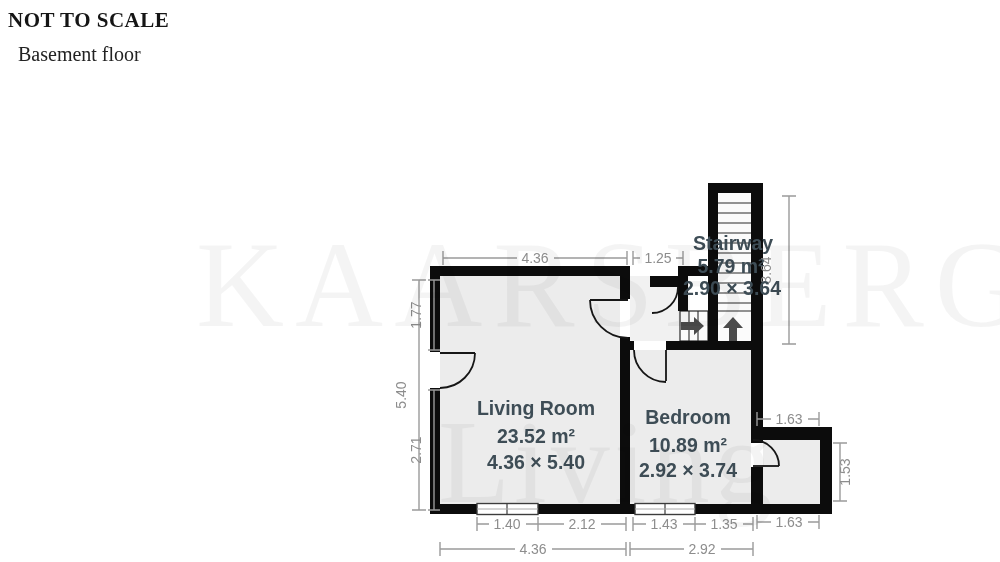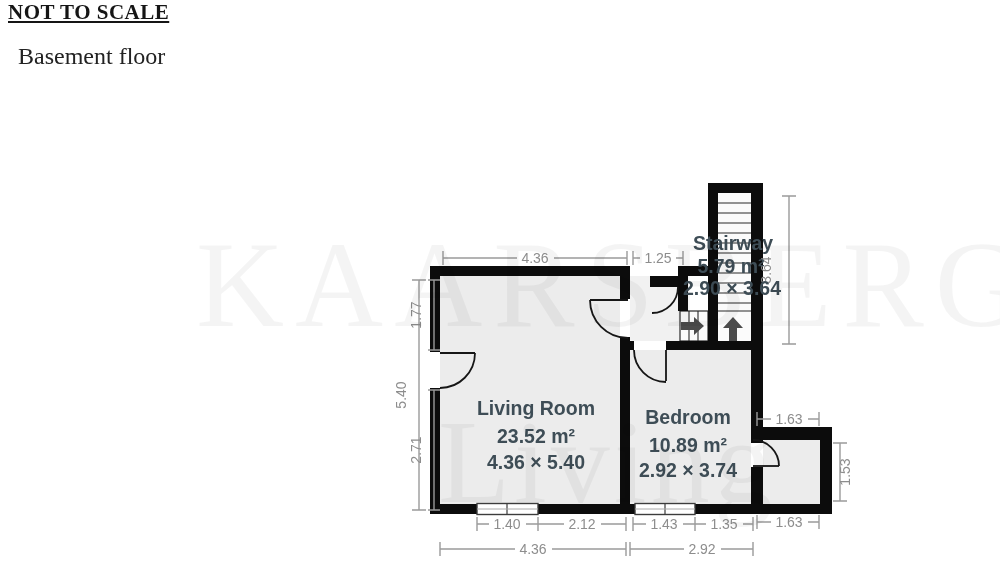--- a/index.html
+++ b/index.html
@@ -4,22 +4,22 @@
 <style>
   html,body{margin:0;padding:0;}
   body{
     width:1000px;height:562px;position:relative;overflow:hidden;
     background:#ffffff;font-family:"Liberation Sans",sans-serif;
   }
   .hdr{
     position:absolute;color:#151515;
     font-family:"Liberation Serif",serif;
   }
-  #scale-note{left:8px;top:0;font-size:21px;font-weight:600;letter-spacing:.5px;text-decoration:underline;}
-  #floor-label{left:18px;top:43px;font-size:24px;font-weight:400;color:#222;}
+  #scale-note{left:8px;top:8px;font-size:21px;font-weight:600;letter-spacing:.5px;}
+  #floor-label{left:18px;top:43px;font-size:20px;font-weight:400;color:#222;}
   .wm{
     position:absolute;font-family:"Liberation Serif",serif;
     color:rgba(0,0,0,0.045);white-space:nowrap;line-height:1;z-index:3;
     pointer-events:none;
   }
   #wm1{left:196px;top:224px;font-size:122px;letter-spacing:11px;}
   #wm2{left:438px;top:404px;font-size:118px;letter-spacing:4px;}
   svg{position:absolute;left:0;top:0;z-index:1;}
   .room{fill:#3e4d56;font-size:19.5px;font-weight:600;text-anchor:middle;
         font-family:"Liberation Sans",sans-serif;}

